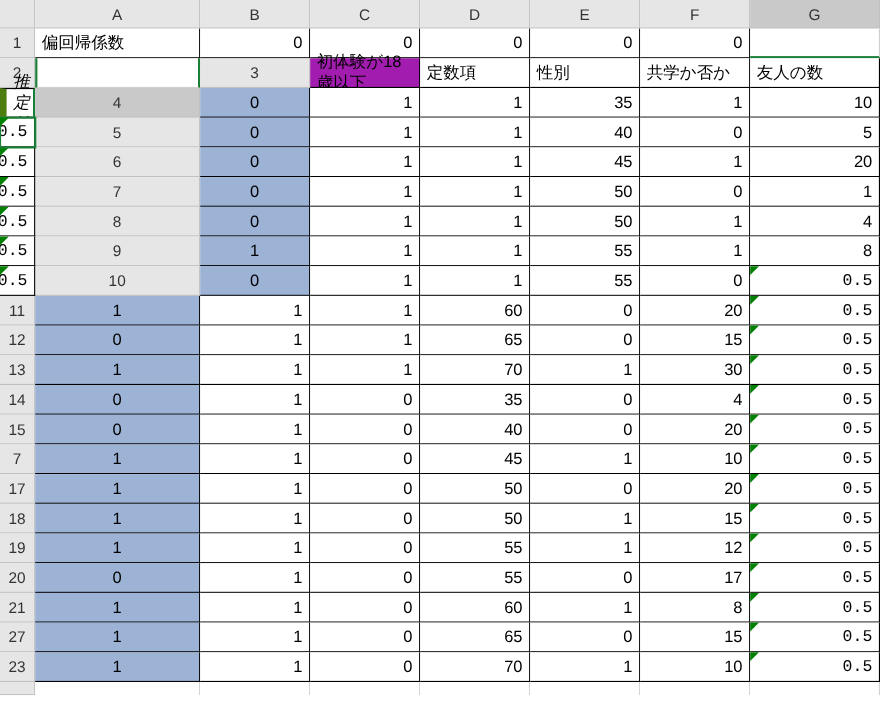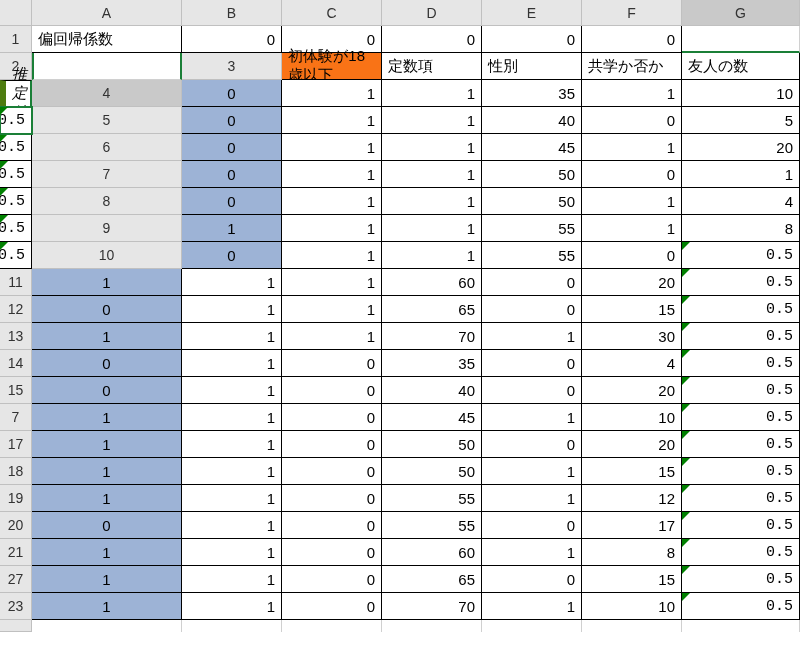--- a/index.html
+++ b/index.html
@@ -61,21 +61,21 @@
     border-right: 1px solid #d0d0d0;
     border-bottom: 1px solid #d0d0d0;
   }
   .left { justify-content: flex-start; }
   .right { justify-content: flex-end; }
   .center { justify-content: center; }
   .shadeA {
     background: #9db3d6;
   }
   .shadeA2 {
-    background: #f97316;
+    background: #a21caf;
   }
   .merged {
     grid-column: span 5;
     justify-content: center;
   }
   .corner {
     background: #e6e6e6;
     border-right: 1px solid #c0c0c0;
     border-bottom: 1px solid #c0c0c0;
     height: 26px;

